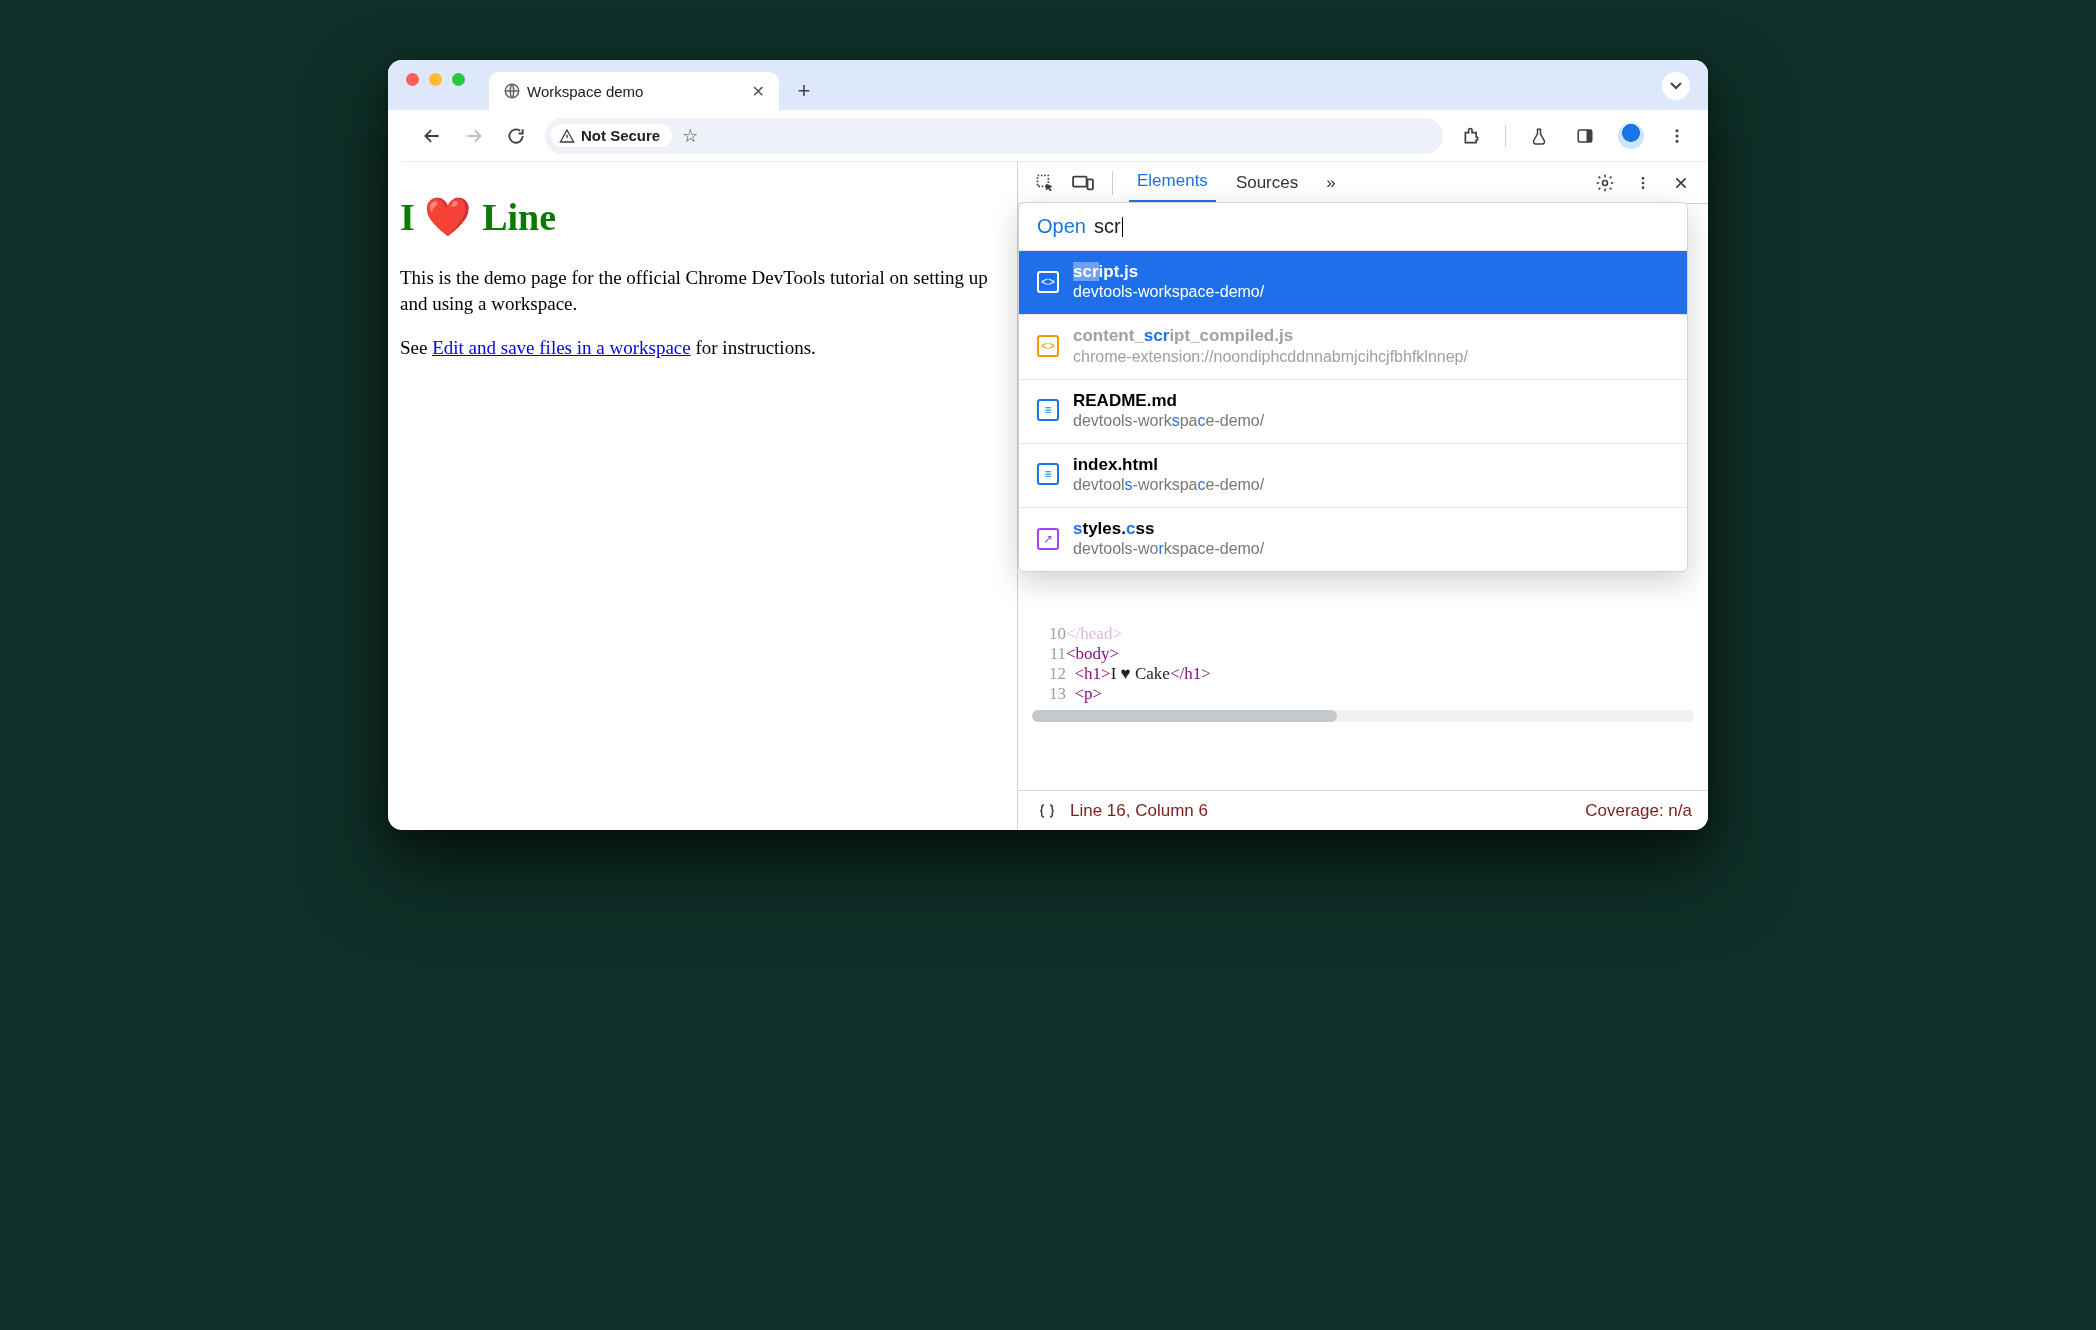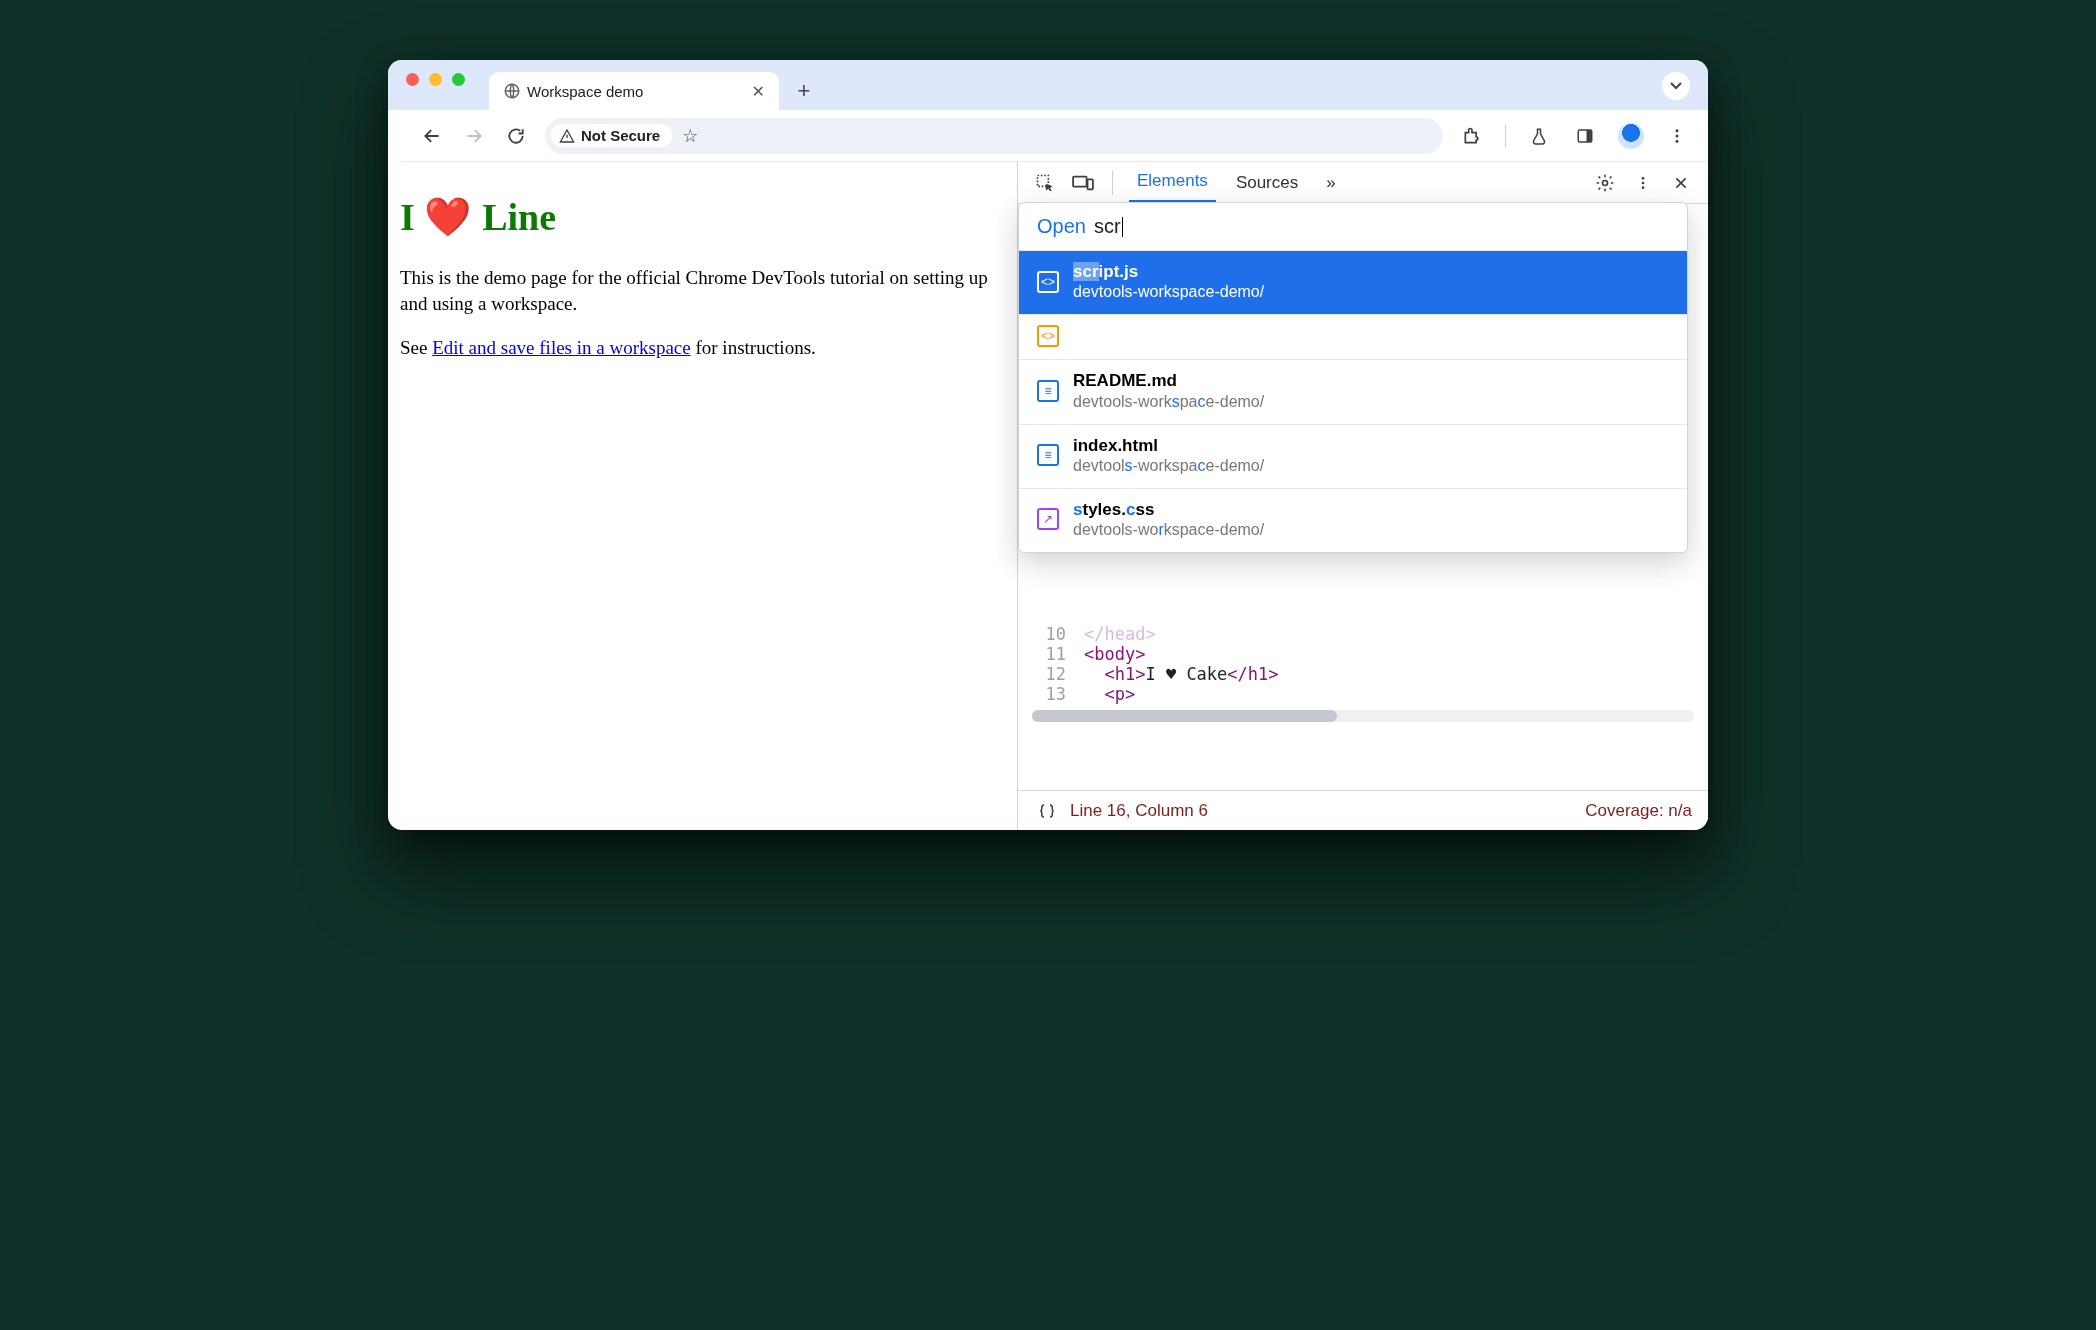--- a/index.html
+++ b/index.html
@@ -233,21 +233,21 @@
 
   
   .editor {
     flex: 1;
     padding-top: 420px;
     font-family: Menlo, Consolas, monospace;
     font-size: 17px;
     color: #333;
     overflow: hidden;
   }
-  .codeline { display: flex; gap: 18px; padding-left: 16px; }
+  .codeline { display: flex; padding-left: 16px; font-family: Liberation Serif, serif; }
   .codeline .ln { width: 32px; text-align: right; color: #9aa0a6; }
   .codeline .tok-tag { color: #881280; }
   .codeline .tok-txt { color: #222; }
   .hscroll {
     height: 12px; margin: 6px 14px 0 14px;
     background: #f0f0f0; border-radius: 6px; position: relative;
   }
   .hscroll::before {
     content: ""; position: absolute; left: 0; top: 0; height: 100%;
     width: 46%; background: #c5c8cc; border-radius: 6px;
@@ -406,20 +406,24 @@
         <div class="result sel">
           <div class="ric">&lt;&gt;</div>
           <div class="txt">
             <span class="fname"><span class="q-hl">scr</span>ipt.js</span>
             <span class="fpath">devtools-workspace-demo/</span>
           </div>
         </div>
 
         <div class="result orange dimmed">
           <div class="ric">&lt;&gt;</div>
+          <div class="txt">
+            <span class="fname">content_<span class="hl-blue">scr</span>ipt_compiled.js</span>
+            <span class="fpath">chrome-extension://noondiphcddnnabmjcihcjfbhfklnnep/</span>
+          </div>
         </div>
 
         <div class="result blue">
           <div class="ric">≡</div>
           <div class="txt">
             <span class="fname">README.md</span>
             <span class="fpath">devtools-work<span class="hl-blue">s</span>pa<span class="hl-blue">c</span>e-demo/</span>
           </div>
         </div>
 

